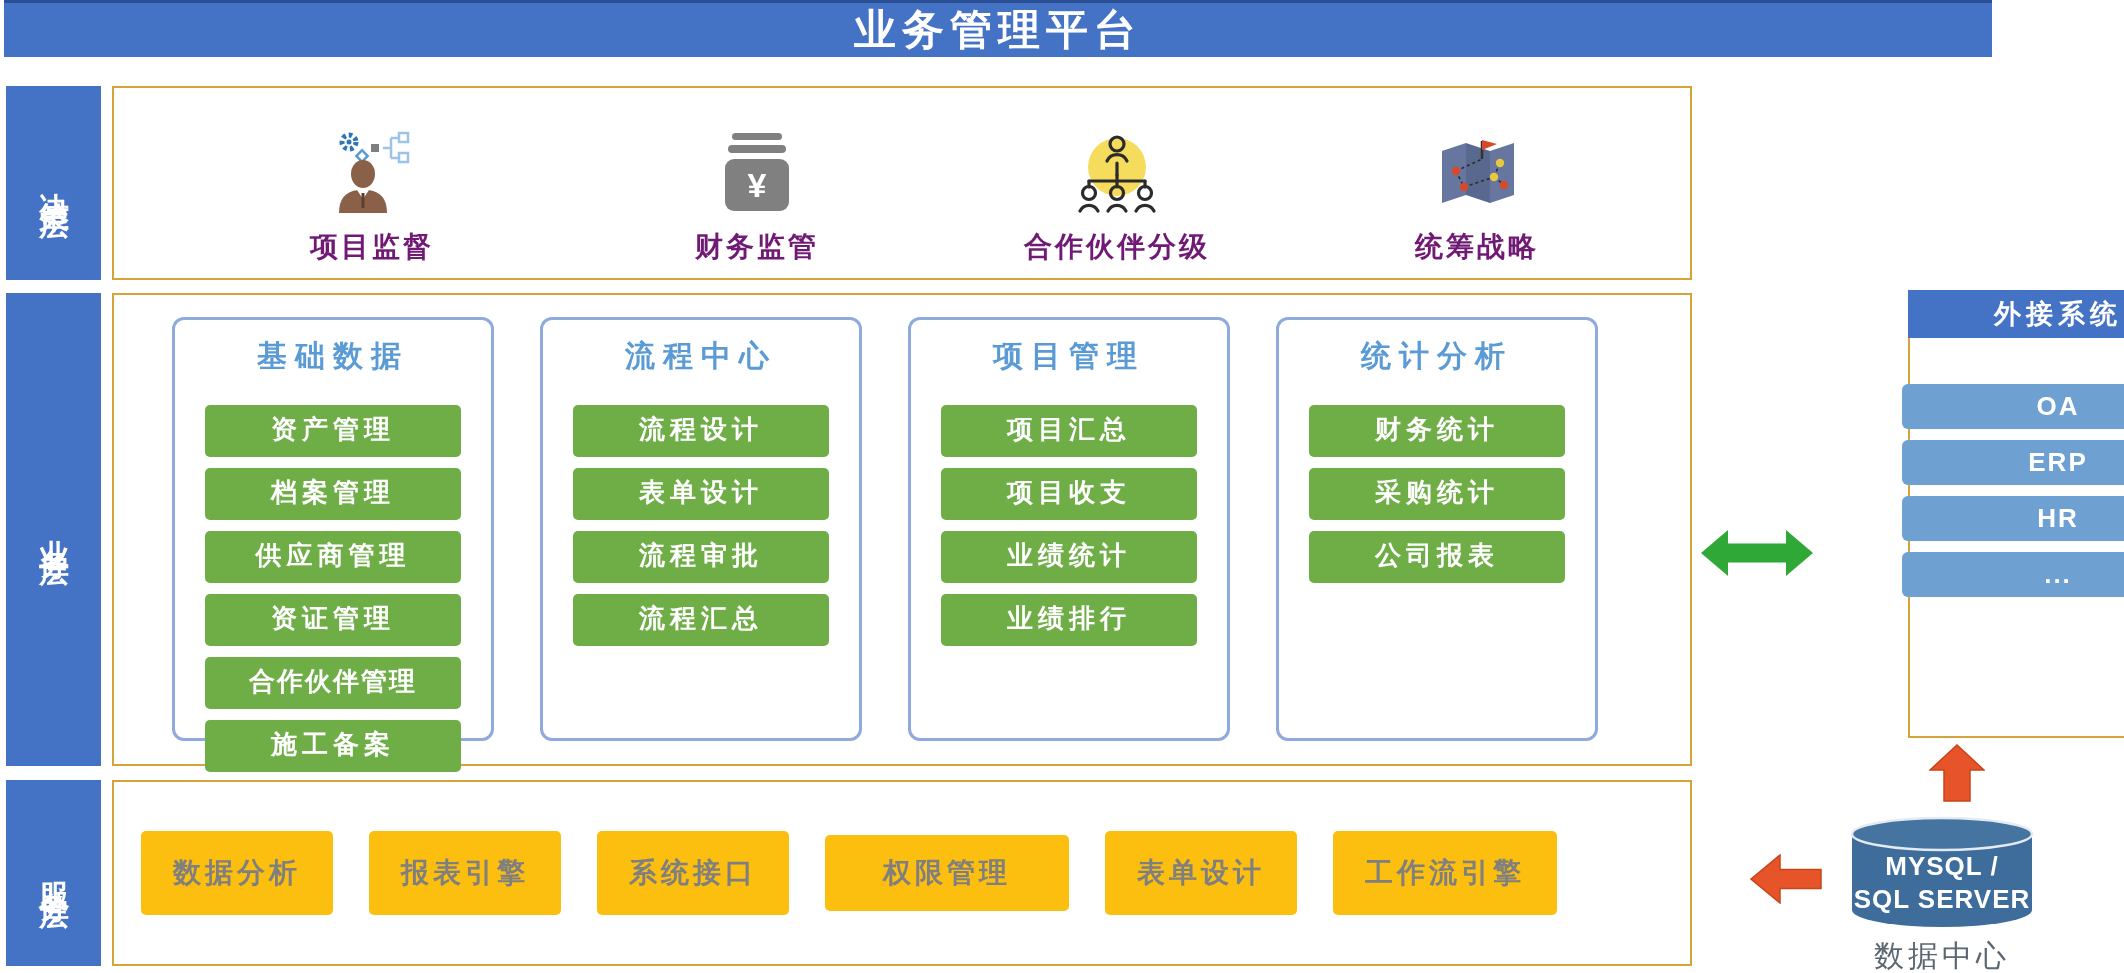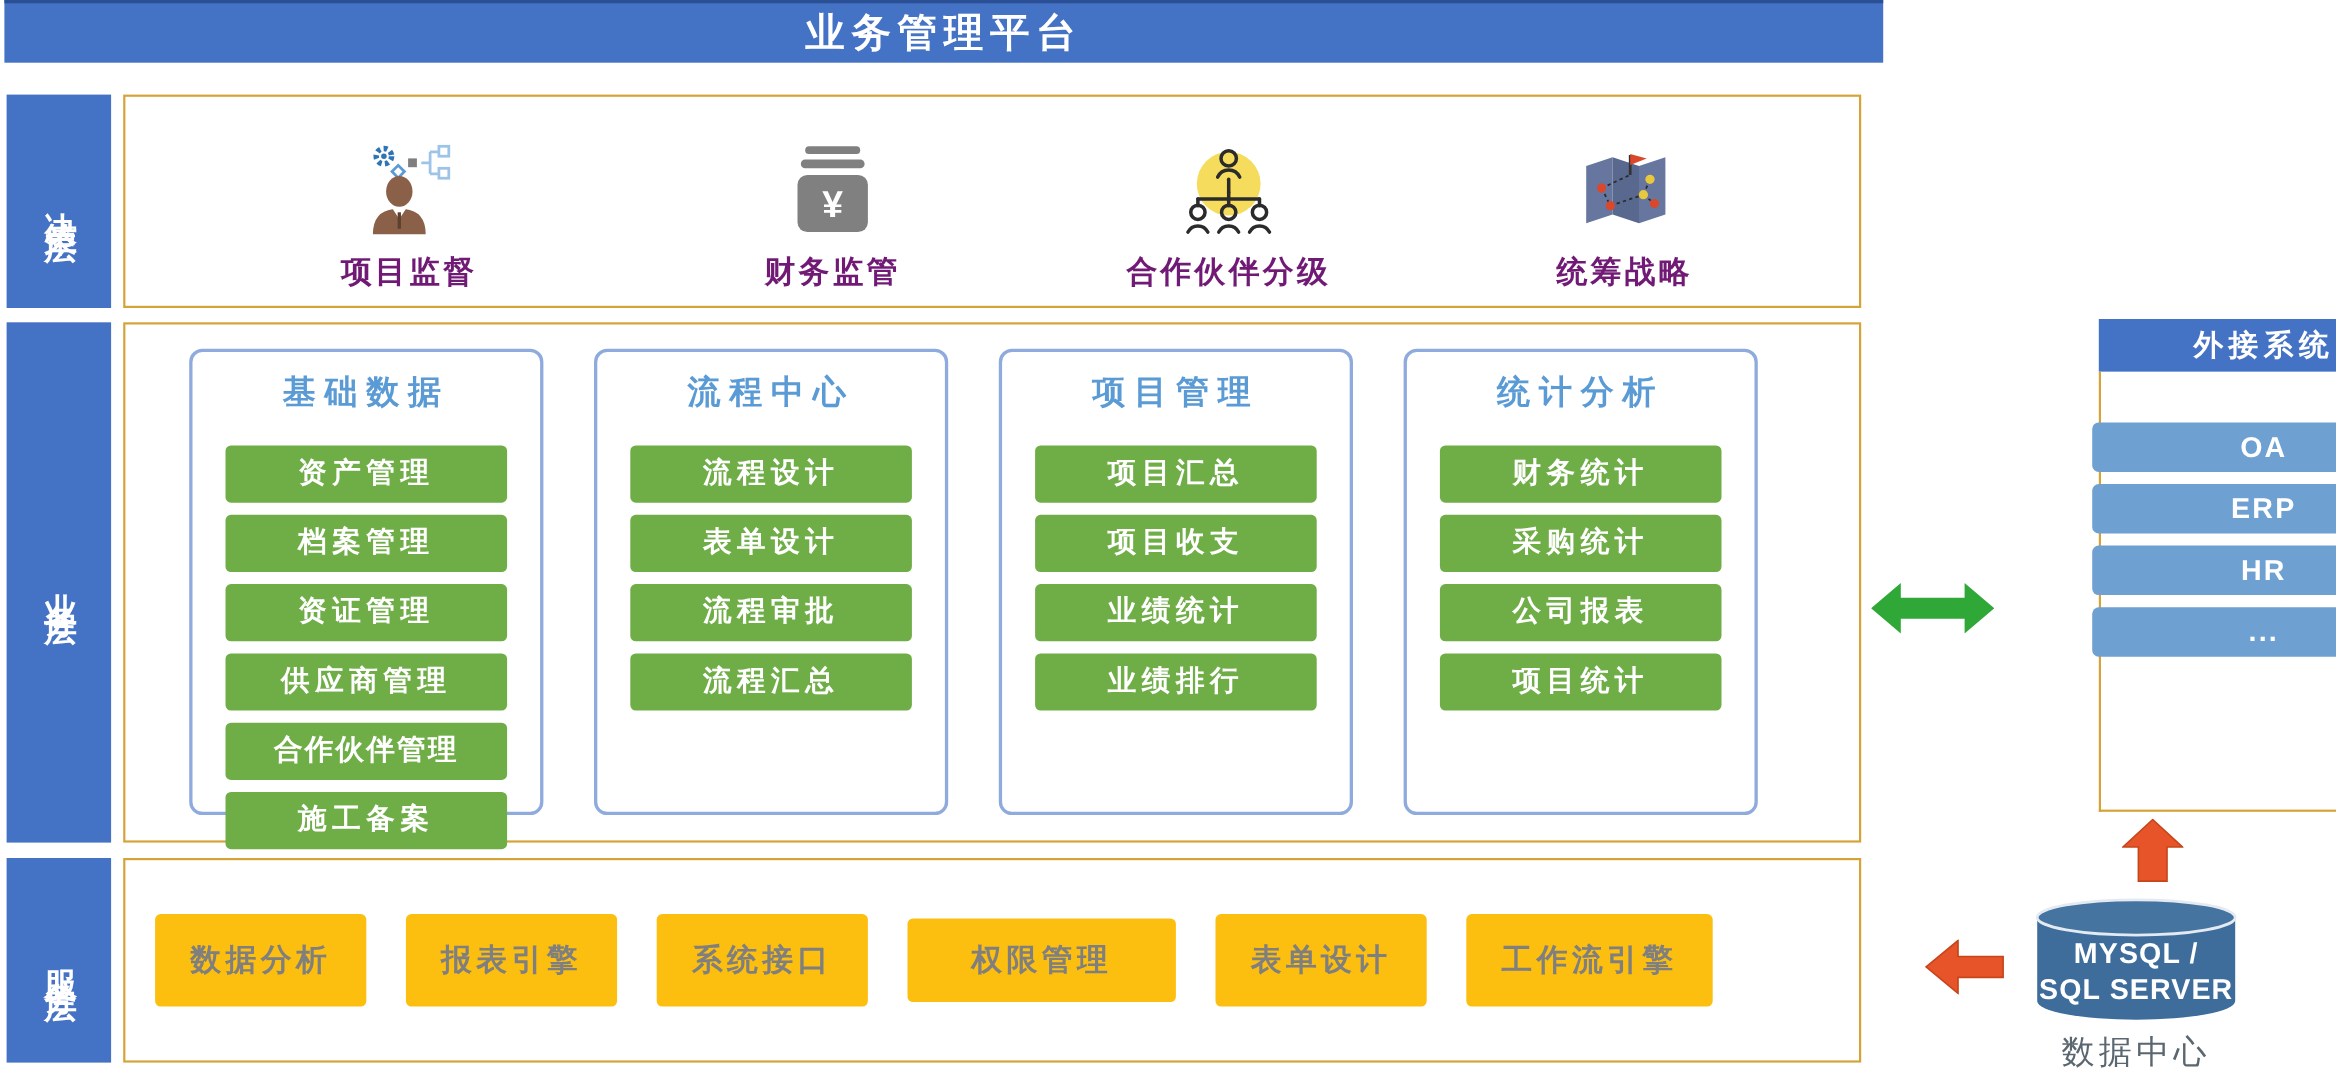--- a/index.html
+++ b/index.html
@@ -1,21 +1,21 @@
 <!DOCTYPE html>
 <html><head>
 <meta charset="utf-8">
 <style>
   html,body{margin:0;padding:0;background:#ffffff;}
   body{font-family:"Liberation Sans","DejaVu Sans",sans-serif;}
   .diagram{position:relative;width:2124px;height:973px;background:#ffffff;overflow:hidden;}
 
   
-  .banner{position:absolute;left:4px;top:0;width:1708px;height:57px;background:#4472C4;
-    border-top:3px solid #2B4F94;box-sizing:border-box;color:#fff;font-size:36px;font-weight:bold;
+  .banner{position:absolute;left:4px;top:0;width:1988px;height:57px;background:#4472C4;
+    border-top:3px solid #2B4F94;box-sizing:border-box;color:#fff;font-size:42px;font-weight:bold;
     letter-spacing:6px;text-align:center;line-height:54px;}
 
   
   .layer-tab{position:absolute;left:6px;width:95px;background:#4472C4;color:#fff;
     display:flex;align-items:center;justify-content:center;
     writing-mode:vertical-rl;text-orientation:upright;font-size:30px;font-weight:bold;letter-spacing:10px;}
 
   
   .layer-box{position:absolute;left:112px;width:1580px;background:#fff;
     border:2px solid #D5A439;box-sizing:border-box;}
@@ -161,22 +161,22 @@
 
   <div class="layer-tab tab-business">业务层</div>
   <div class="layer-box box-business">
     <div class="biz-columns">
 
       <div class="biz-col">
         <div class="biz-col-title">基础数据</div>
         <div class="biz-buttons">
           <div class="biz-btn">资产管理</div>
           <div class="biz-btn">档案管理</div>
+          <div class="biz-btn">供应商管理</div>
           <div class="biz-btn">资证管理</div>
-          <div class="biz-btn">供应商管理</div>
           <div class="biz-btn" style="letter-spacing:2px;">合作伙伴管理</div>
           <div class="biz-btn">施工备案</div>
         </div>
       </div>
 
       <div class="biz-col">
         <div class="biz-col-title">流程中心</div>
         <div class="biz-buttons">
           <div class="biz-btn">流程设计</div>
           <div class="biz-btn">表单设计</div>
@@ -194,21 +194,20 @@
           <div class="biz-btn">业绩排行</div>
         </div>
       </div>
 
       <div class="biz-col">
         <div class="biz-col-title">统计分析</div>
         <div class="biz-buttons">
           <div class="biz-btn">财务统计</div>
           <div class="biz-btn">采购统计</div>
           <div class="biz-btn">公司报表</div>
-          <div class="biz-btn">项目统计</div>
         </div>
       </div>
 
     </div>
   </div>
 
   <div class="layer-tab tab-service">服务层</div>
   <div class="layer-box box-service">
     <div class="service-row">
       <div class="service-btn">数据分析</div>

